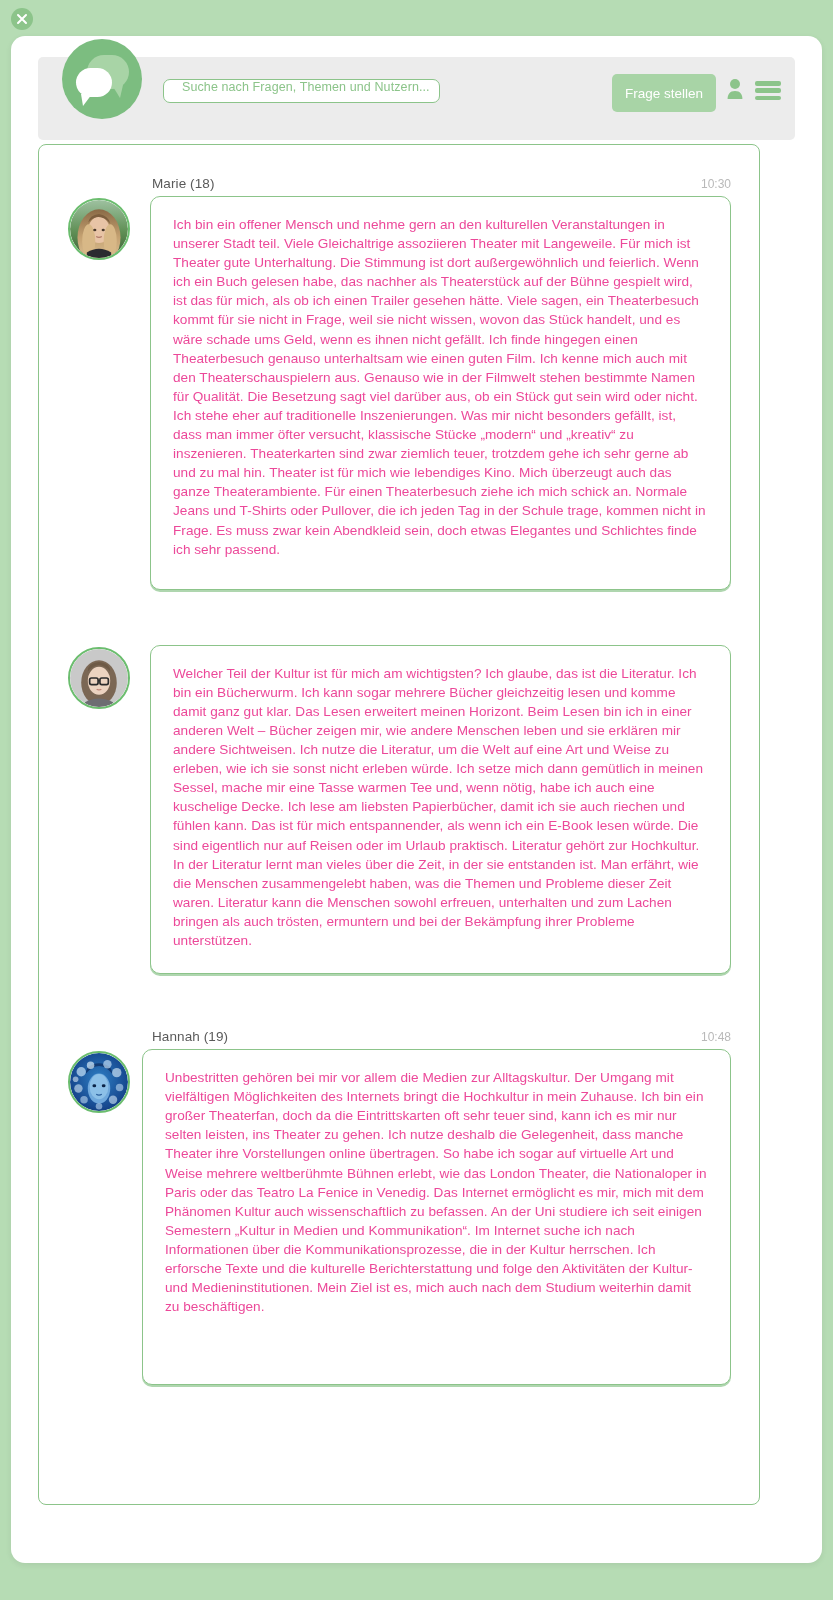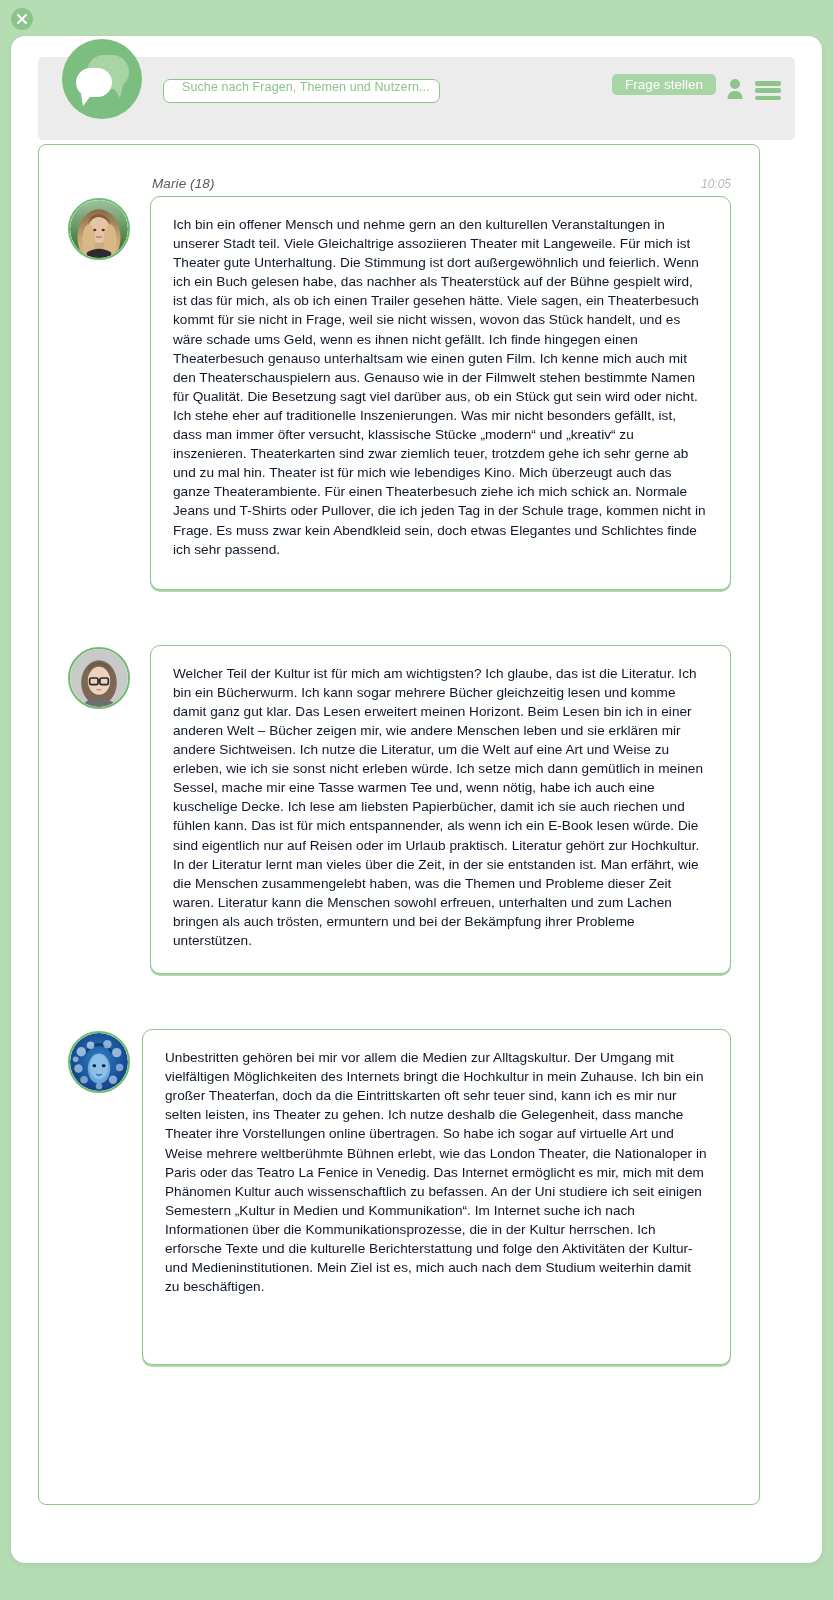--- a/index.html
+++ b/index.html
@@ -129,21 +129,21 @@
     font-size: 12.5px;
     color: #8cc48a;
     white-space: nowrap;
     letter-spacing: .1px;
   }
 
   #ask-btn {
     position: absolute;
     right: 79px;
     top: 17px;
-    height: 21px;
+    height: 38px;
     padding: 0 13px;
     background: #a8d4a6;
     border: none;
     border-radius: 5px;
     color: #ffffff;
     font-size: 13.5px;
     font-family: "Liberation Sans", sans-serif;
     cursor: pointer;
     display: flex;
     align-items: center;
@@ -190,21 +190,20 @@
   .message {
     position: relative;
     margin: 0 0 0 0;
   }
 
   .msg-header {
     position: relative;
     height: 20px;
     margin-left: 113px;
     margin-right: 28px;
-    font-style: italic;
   }
   .msg-name {
     position: absolute;
     left: 0;
     top: 0;
     font-size: 13.5px;
     color: #5a5a5a;
     letter-spacing: .1px;
   }
   .msg-time {
@@ -240,21 +239,21 @@
     flex: 1;
     border: 1.5px solid #8cc48a;
     border-radius: 10px;
     background: #ffffff;
     padding: 18px 22px 20px 22px;
     box-shadow: 0 2px 0 0 rgba(110,180,110,0.55);
   }
   .bubble p {
     font-size: 13.6px;
     line-height: 19.1px;
-    color: #0f172a;
+    color: #ec4899;
     letter-spacing: .03px;
   }
 
   .msg-1 .bubble { padding-bottom: 30px; }
   .msg-2 .bubble { padding-bottom: 23px; }
   .msg-3 .bubble { padding-bottom: 68px; margin-left: 12px; }
 
   #m1 { margin-top: 31px; }
   #m2 { margin-top: 55px; }
   #m3 { margin-top: 55px; }
@@ -299,21 +298,21 @@
         <span></span>
         <span></span>
       </div>
     </div>
 
     <div id="chat-panel">
 
       <div class="message msg-1" id="m1">
         <div class="msg-header">
           <span class="msg-name">Marie (18)</span>
-          <span class="msg-time">10:05</span>
+          <span class="msg-time">10:30</span>
         </div>
         <div class="msg-row">
           <div class="avatar">
             <svg viewBox="0 0 62 62" aria-hidden="true">
               <defs>
                 <clipPath id="c1">
                     <circle cx="31" cy="31" r="31"></circle>
                   </clipPath>
                 <linearGradient id="g1bg" x1="0" y1="0" x2="0" y2="1">
                   <stop offset="0%" stop-color="#9ec1a0"></stop>
@@ -376,20 +375,24 @@
           </div>
           <div class="bubble">
             <p>Welcher Teil der Kultur ist für mich am wichtigsten? Ich glaube, das ist die Literatur. Ich bin ein Bücherwurm. Ich kann sogar mehrere Bücher gleichzeitig lesen und komme damit ganz gut klar. Das Lesen erweitert meinen Horizont. Beim Lesen bin ich in einer anderen Welt – Bücher zeigen mir, wie andere Menschen leben und sie erklären mir andere Sichtweisen. Ich nutze die Literatur, um die Welt auf eine Art und Weise zu erleben, wie ich sie sonst nicht erleben würde. Ich setze mich dann gemütlich in meinen Sessel, mache mir eine Tasse warmen Tee und, wenn nötig, habe ich auch eine kuschelige Decke.
 Ich lese am liebsten Papierbücher, damit ich sie auch riechen und fühlen kann. Das ist für mich entspannender, als wenn ich ein E-Book lesen würde. Die sind eigentlich nur auf Reisen oder im Urlaub praktisch.
 Literatur gehört zur Hochkultur. In der Literatur lernt man vieles über die Zeit, in der sie entstanden ist. Man erfährt, wie die Menschen zusammengelebt haben, was die Themen und Probleme dieser Zeit waren. Literatur kann die Menschen sowohl erfreuen, unterhalten und zum Lachen bringen als auch trösten, ermuntern und bei der Bekämpfung ihrer Probleme unterstützen.</p>
           </div>
         </div>
       </div>
 
       <div class="message msg-3" id="m3">
+        <div class="msg-header">
+          <span class="msg-name">Hannah (19)</span>
+          <span class="msg-time">10:48</span>
+        </div>
         <div class="msg-row">
           <div class="avatar">
             <svg viewBox="0 0 62 62" aria-hidden="true">
               <defs>
                 <clipPath id="c3">
                     <circle cx="31" cy="31" r="31"></circle>
                   </clipPath>
                 <radialGradient id="g3" cx="50%" cy="45%" r="70%">
                   <stop offset="0%" stop-color="#2f7fc4"></stop>
                     <stop offset="70%" stop-color="#16488f"></stop>

